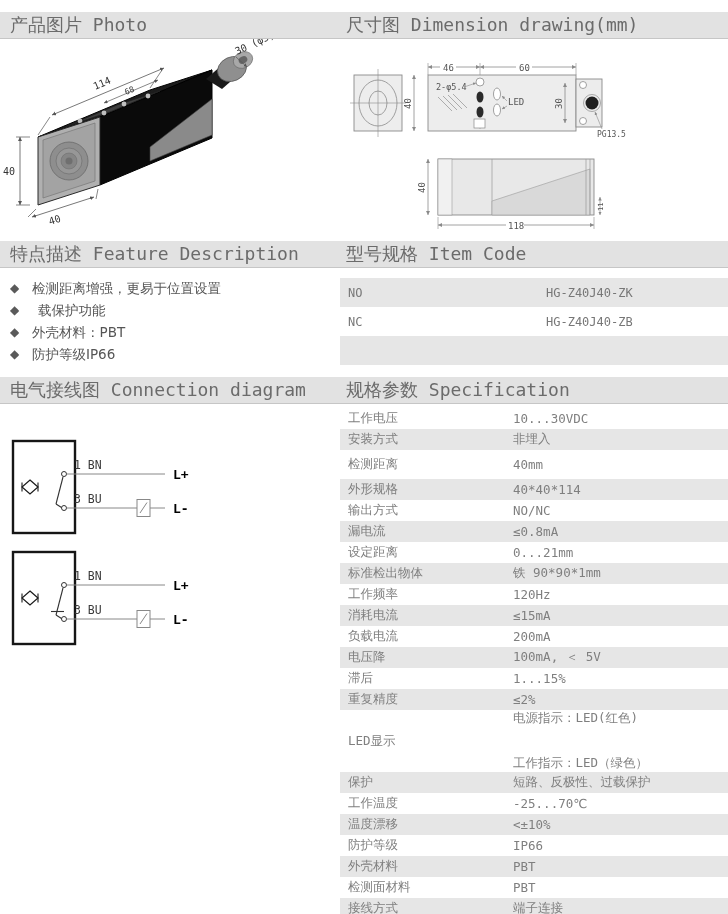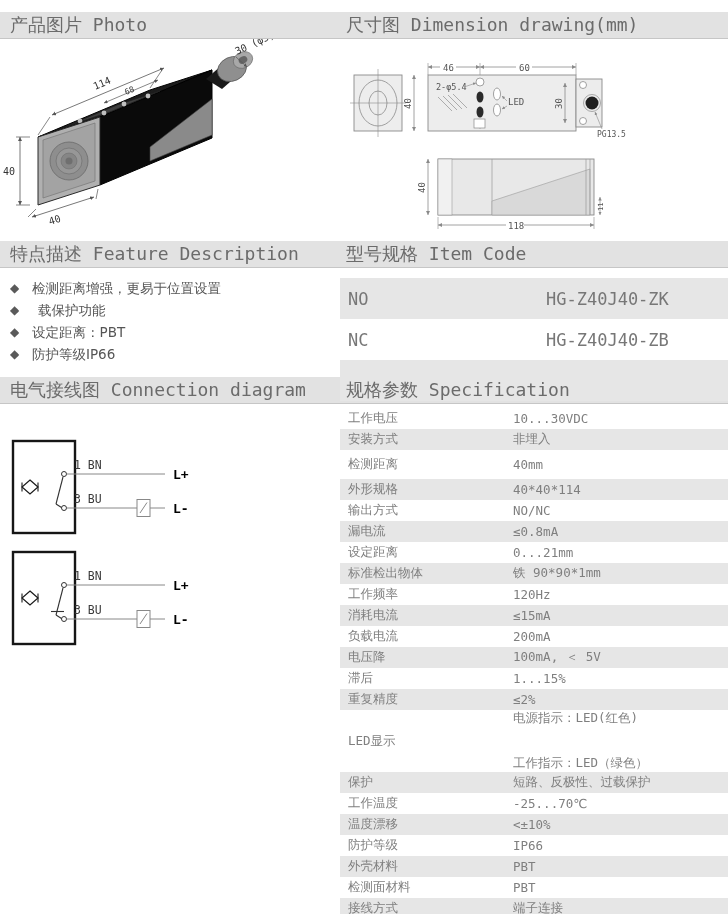--- a/index.html
+++ b/index.html
@@ -19,21 +19,21 @@
   .r2{height:109px;}
   .r3{height:513px;}
   
   .feat{padding:9px 0 0 10px;}
   .feat-item{display:flex;color:#555;font-size:13.5px;line-height:22px;}
   .feat-item .bullet{width:22px;color:#5a5a5a;font-size:12px;}
   .feat-item .l2{margin-left:6px;}
   .feat-item .l2:empty{display:none;}
   
   .ic{margin-top:10px;font-family:"DejaVu Sans Mono","DejaVu Sans",sans-serif;}
-  .ic-row{display:flex;height:41px;align-items:center;font-size:17px;color:#777;}
+  .ic-row{display:flex;height:29px;align-items:center;font-size:12px;color:#777;}
   .ic-row .ic-l{width:173px;box-sizing:border-box;padding-left:8px;}
   .ic-row .ic-c{flex:1;padding-left:33px;}
   .shade{background:#e6e6e6;}
   
   .sp{margin-top:4px;font-family:"DejaVu Sans Mono","DejaVu Sans",sans-serif;}
   .sp-row{display:flex;min-height:21px;align-items:center;font-size:12.5px;color:#7f7f7f;
           box-sizing:border-box;}
   .sp-l{width:173px;box-sizing:border-box;padding-left:8px;}
   .sp-v{flex:1;}
   .sp-row.tall{min-height:29px;}
@@ -210,21 +210,21 @@
         <div class="feat-item">
           <span class="bullet">◆</span>
           <span class="ftxt">
             <div class="l2">载保护功能</div>
           </span>
         </div>
 
         <div class="feat-item">
           <span class="bullet">◆</span>
           <span class="ftxt">
-            <span class="l1">设定距离：PBT</span>
+            <span class="l1">外壳材料：PBT</span>
             
           </span>
         </div>
 
         <div class="feat-item">
           <span class="bullet">◆</span>
           <span class="ftxt">
             <span class="l1">防护等级IP66</span>
             
           </span>

